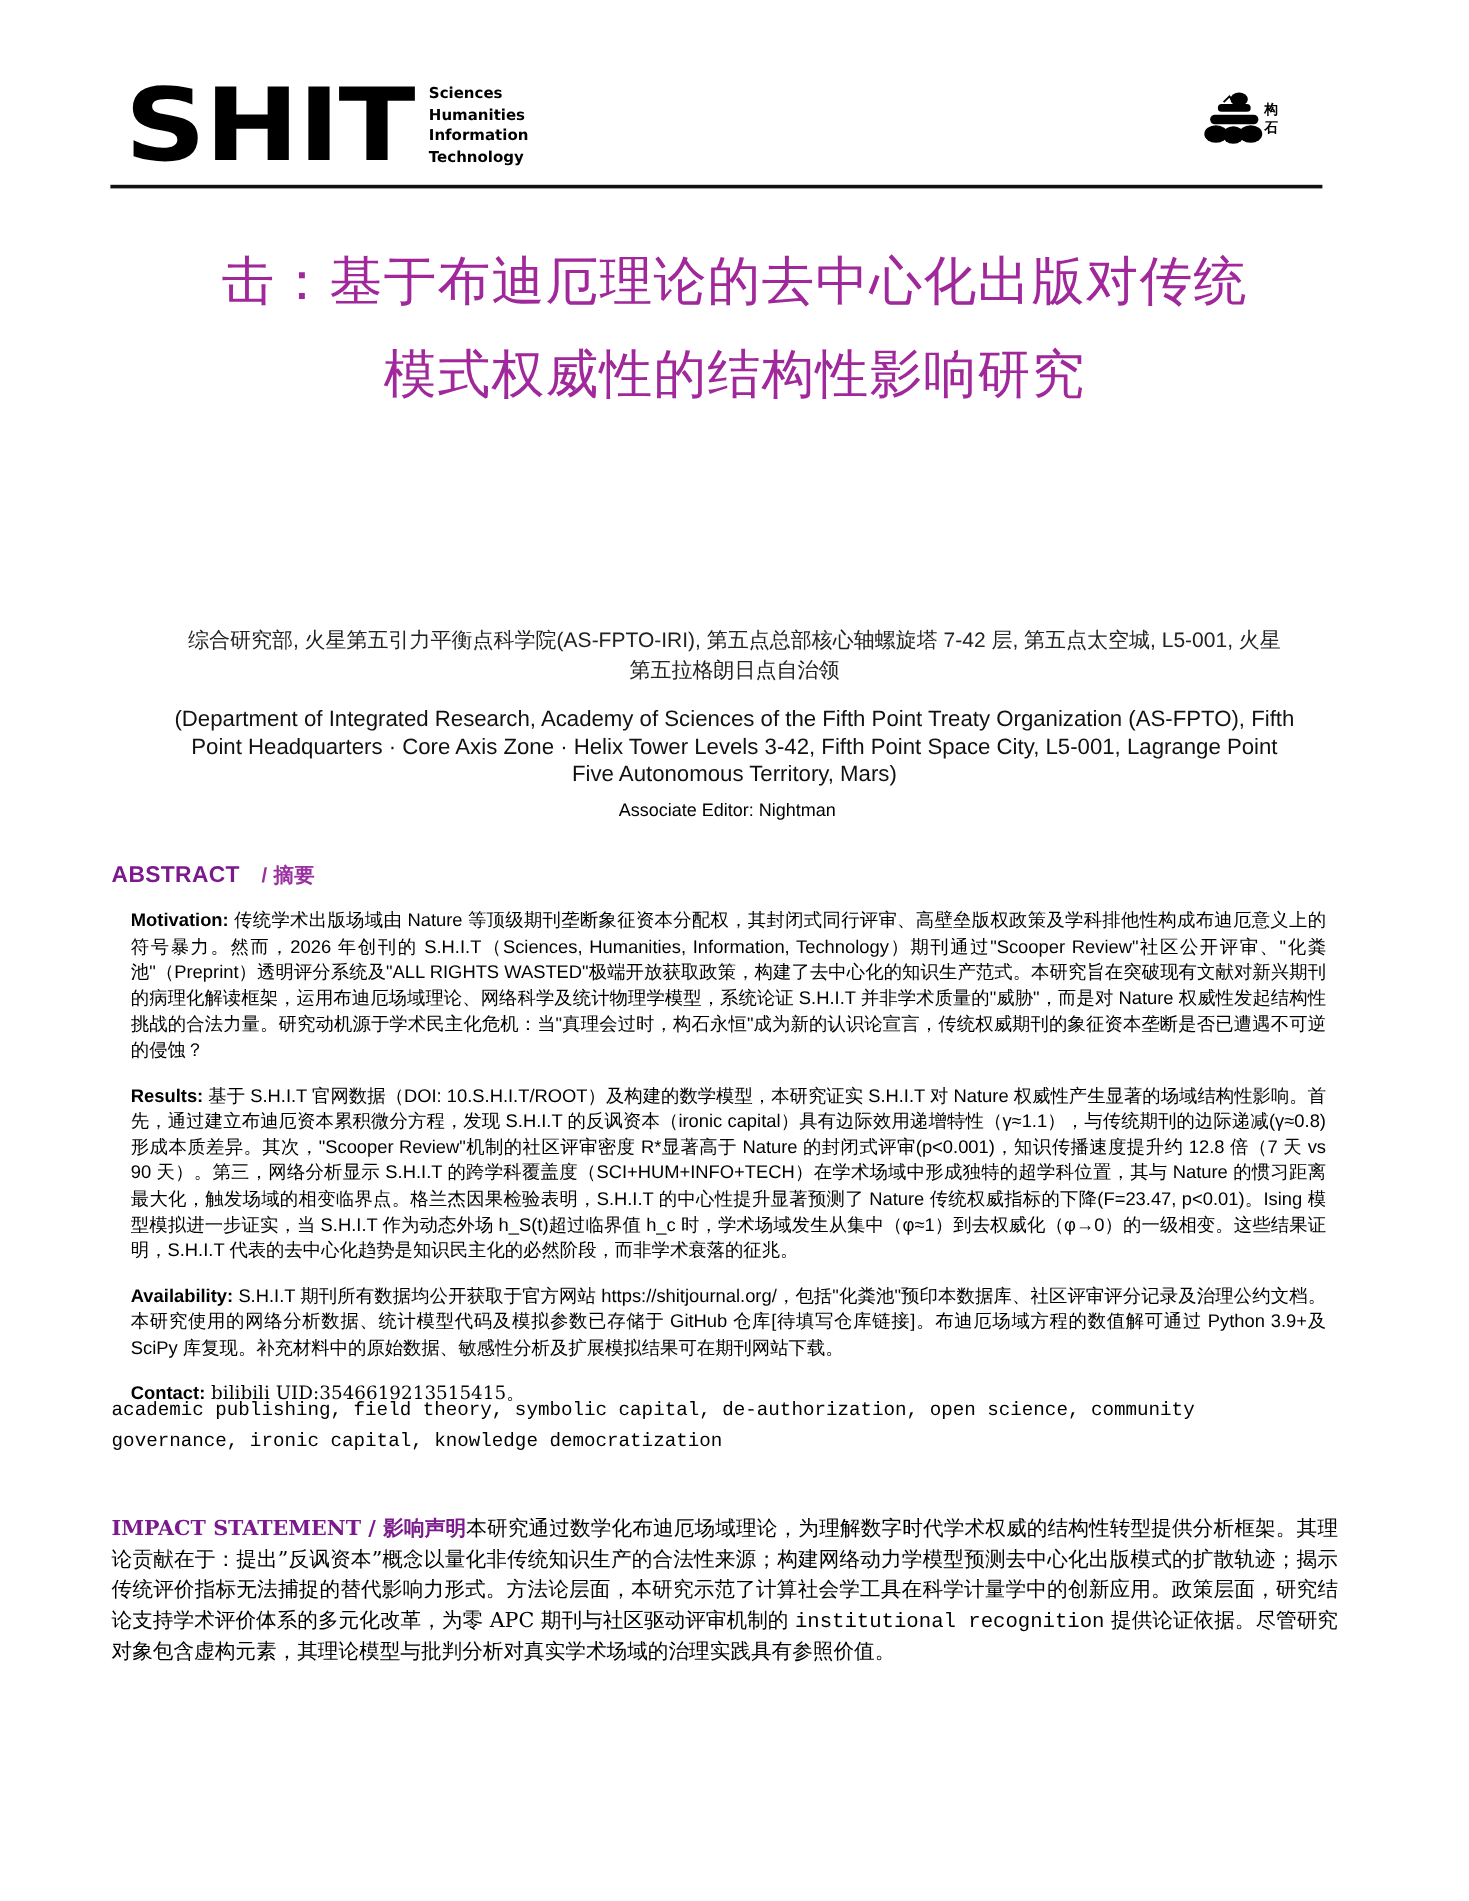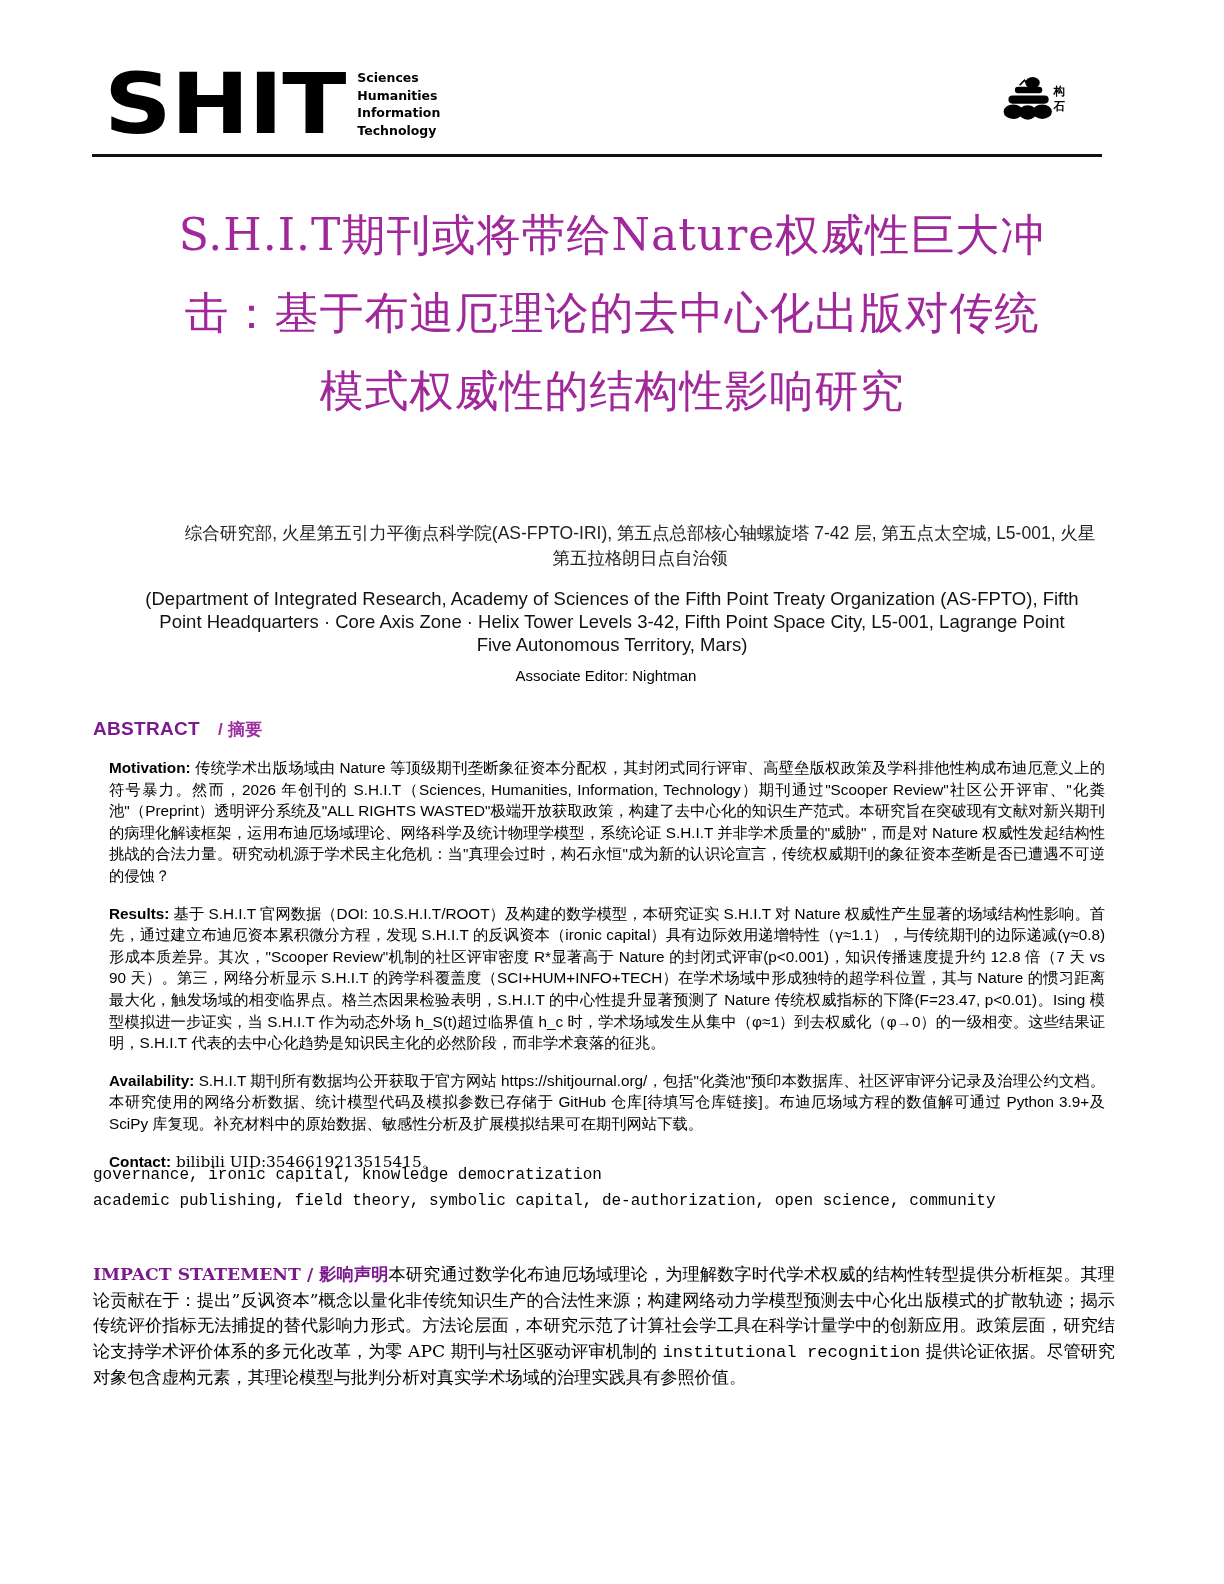--- a/index.html
+++ b/index.html
@@ -16,21 +16,21 @@
     .badge-label { font-family: "DejaVu Sans", sans-serif; font-weight: bold; font-size: 11.5px; margin-top: 1px; }
     .header-rule { position: absolute; left: 92px; top: 154px; width: 1010px; height: 3px; background: #111; }
 
     
     .title { position: absolute; left: 120px; top: 196px; width: 984px; text-align: center; font-family: "DejaVu Serif", serif; color: #a0289a; font-size: 44px; line-height: 78px; letter-spacing: 1px; }
     .title div { white-space: nowrap; }
 
     
     .author { position: absolute; left: 0; top: 452px; width: 1224px; text-align: center; font-family: "DejaVu Serif", serif; font-weight: bold; font-size: 17.5px; }
 
-    .affil-cn { position: absolute; left: 150px; top: 521px; width: 924px; text-align: center; font-family: "Liberation Sans", sans-serif; font-size: 17.5px; line-height: 25px; color: #222; margin-left: 28px; }
+    .affil-cn { position: absolute; left: 150px; top: 521px; width: 924px; text-align: center; font-family: "Liberation Sans", sans-serif; font-size: 17.5px; line-height: 25px; color: #222; }
     .affil-en { position: absolute; left: 140px; top: 587px; width: 944px; text-align: center; font-family: "Liberation Sans", sans-serif; font-size: 18.5px; line-height: 23px; color: #111; }
     .editor { position: absolute; left: 0; top: 667px; width: 1212px; text-align: center; font-family: "Liberation Sans", sans-serif; font-size: 15px; }
 
     
     .abstract { position: absolute; left: 93px; top: 718px; width: 1028px; }
     .section-head { font-family: "Liberation Sans", sans-serif; font-weight: bold; color: #7b1a8c; font-size: 19px; letter-spacing: 0.3px; }
     .section-head .sub { font-weight: bold; color: #9a2fa0; font-size: 17px; margin-left: 18px; }
     .abs-para { font-family: "Liberation Sans", sans-serif; font-size: 15.3px; line-height: 21.6px; text-align: justify; margin: 16px; }
     .abs-para .lbl { font-weight: bold; }
     .abs-wrap { margin-top: 2px; }
@@ -71,21 +71,20 @@
       <ellipse cx="14" cy="45" rx="12" ry="9" fill="#000"></ellipse>
       <ellipse cx="32" cy="46" rx="11" ry="9" fill="#000"></ellipse>
       <ellipse cx="50" cy="45" rx="12" ry="9" fill="#000"></ellipse>
     </svg>
     <div class="badge-label">构石</div>
   </div>
 
   <div class="header-rule"></div>
 
   <div class="title">
-    <div>S.H.I.T期刊或将带给Nature权威性巨大冲</div>
     <div>击：基于布迪厄理论的去中心化出版对传统</div>
     <div>模式权威性的结构性影响研究</div>
   </div>
 
 
   <div class="affil-cn">综合研究部, 火星第五引力平衡点科学院(AS-FPTO-IRI), 第五点总部核心轴螺旋塔 7-42 层, 第五点太空城, L5-001, 火星第五拉格朗日点自治领</div>
   <div class="affil-en">(Department of Integrated Research, Academy of Sciences of the Fifth Point Treaty Organization (AS-FPTO), Fifth Point Headquarters · Core Axis Zone · Helix Tower Levels 3-42, Fifth Point Space City, L5-001, Lagrange Point Five Autonomous Territory, Mars)</div>
   <div class="editor">Associate Editor: Nightman</div>
 
   <div class="abstract">
@@ -95,22 +94,22 @@
     <div class="abs-wrap">
       <p class="abs-para"><span class="lbl">Motivation:</span><span> 传统学术出版场域由 Nature 等顶级期刊垄断象征资本分配权，其封闭式同行评审、高壁垒版权政策及学科排他性构成布迪厄意义上的符号暴力。然而，2026 年创刊的 S.H.I.T（Sciences, Humanities, Information, Technology）期刊通过"Scooper Review"社区公开评审、"化粪池"（Preprint）透明评分系统及"ALL RIGHTS WASTED"极端开放获取政策，构建了去中心化的知识生产范式。本研究旨在突破现有文献对新兴期刊的病理化解读框架，运用布迪厄场域理论、网络科学及统计物理学模型，系统论证 S.H.I.T 并非学术质量的"威胁"，而是对 Nature 权威性发起结构性挑战的合法力量。研究动机源于学术民主化危机：当"真理会过时，构石永恒"成为新的认识论宣言，传统权威期刊的象征资本垄断是否已遭遇不可逆的侵蚀？</span></p>
       <p class="abs-para"><span class="lbl">Results:</span><span> 基于 S.H.I.T 官网数据（DOI: 10.S.H.I.T/ROOT）及构建的数学模型，本研究证实 S.H.I.T 对 Nature 权威性产生显著的场域结构性影响。首先，通过建立布迪厄资本累积微分方程，发现 S.H.I.T 的反讽资本（ironic capital）具有边际效用递增特性（γ≈1.1），与传统期刊的边际递减(γ≈0.8)形成本质差异。其次，"Scooper Review"机制的社区评审密度 R*显著高于 Nature 的封闭式评审(p&lt;0.001)，知识传播速度提升约 12.8 倍（7 天 vs 90 天）。第三，网络分析显示 S.H.I.T 的跨学科覆盖度（SCI+HUM+INFO+TECH）在学术场域中形成独特的超学科位置，其与 Nature 的惯习距离最大化，触发场域的相变临界点。格兰杰因果检验表明，S.H.I.T 的中心性提升显著预测了 Nature 传统权威指标的下降(F=23.47, p&lt;0.01)。Ising 模型模拟进一步证实，当 S.H.I.T 作为动态外场 h_S(t)超过临界值 h_c 时，学术场域发生从集中（φ≈1）到去权威化（φ→0）的一级相变。这些结果证明，S.H.I.T 代表的去中心化趋势是知识民主化的必然阶段，而非学术衰落的征兆。</span></p>
       <p class="abs-para"><span class="lbl">Availability:</span><span> S.H.I.T 期刊所有数据均公开获取于官方网站 https://shitjournal.org/，包括"化粪池"预印本数据库、社区评审评分记录及治理公约文档。本研究使用的网络分析数据、统计模型代码及模拟参数已存储于 GitHub 仓库[待填写仓库链接]。布迪厄场域方程的数值解可通过 Python 3.9+及 SciPy 库复现。补充材料中的原始数据、敏感性分析及扩展模拟结果可在期刊网站下载。</span></p>
       <p class="abs-para"><span class="lbl">Contact:</span><span style="font-family:'DejaVu Serif',serif;"> bilibili UID:3546619213515415。</span></p>
     </div>
   </div>
 
   <div class="index">
     <div class="index-en">
+      <div>academic publishing, field theory, symbolic capital, de-authorization, open science, community</div>
       <div>governance, ironic capital, knowledge democratization</div>
-      <div>academic publishing, field theory, symbolic capital, de-authorization, open science, community</div>
     </div>
   </div>
 
   <div class="impact">
     <span class="impact-head">IMPACT STATEMENT / 影响声明</span><span>本研究通过数学化布迪厄场域理论，为理解数字时代学术权威的结构性转型提供分析框架。其理论贡献在于：提出”反讽资本”概念以量化非传统知识生产的合法性来源；构建网络动力学模型预测去中心化出版模式的扩散轨迹；揭示传统评价指标无法捕捉的替代影响力形式。方法论层面，本研究示范了计算社会学工具在科学计量学中的创新应用。政策层面，研究结论支持学术评价体系的多元化改革，为零 APC 期刊与社区驱动评审机制的 </span><span class="mono">institutional recognition</span><span> 提供论证依据。尽管研究对象包含虚构元素，其理论模型与批判分析对真实学术场域的治理实践具有参照价值。</span>
   </div>
 
 </div>
 
 </body></html>

